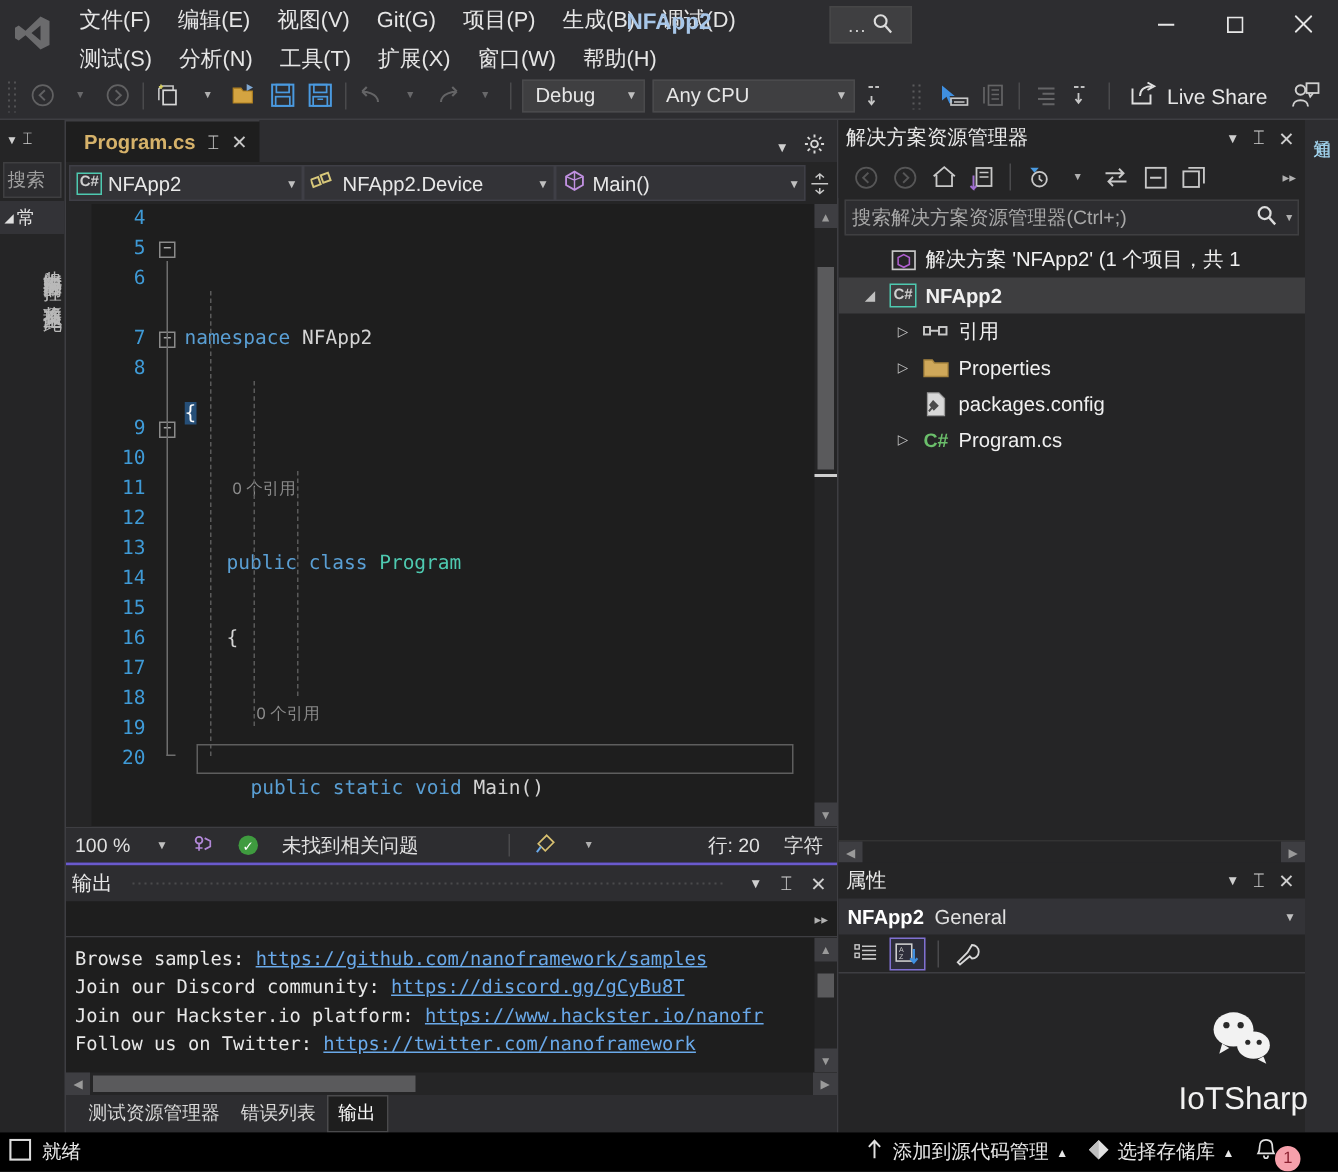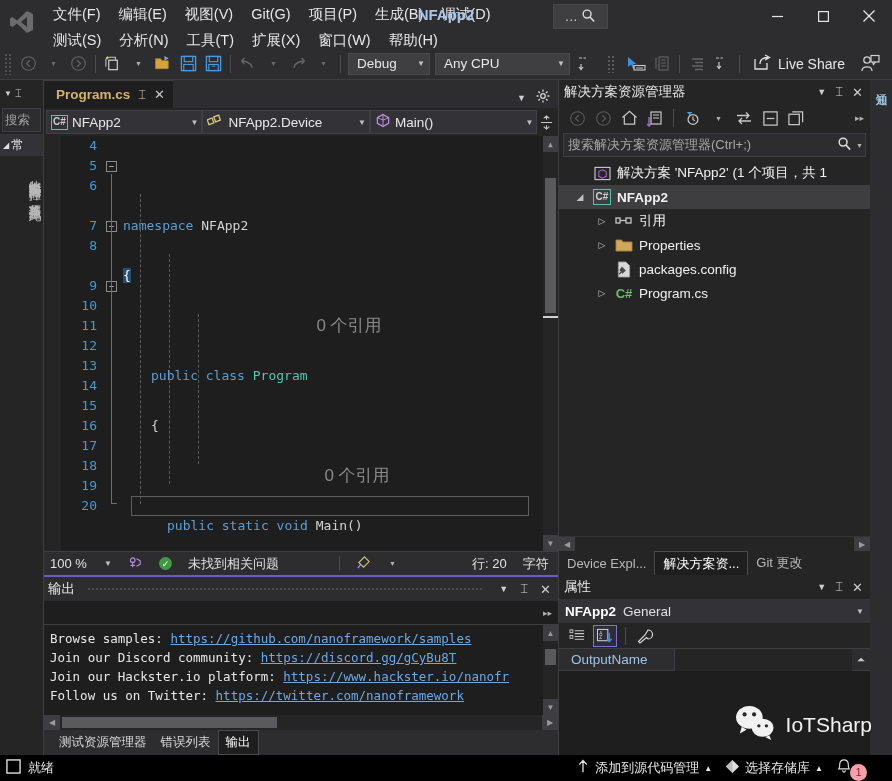--- a/index.html
+++ b/index.html
@@ -81,21 +81,21 @@
   .editor { flex:1 1 auto; display:flex; font-family:"DejaVu Sans Mono","Liberation Mono",monospace; font-size:13px; overflow:hidden; position:relative;}
   .ed-indicator { width:17px; background:#252526; flex:0 0 auto;}
   .gutter { width:40px; flex:0 0 auto; text-align:right; padding-right:4px; color:#3f9ad6; font-size:13px; }
   .glyph { width:22px; flex:0 0 auto; position:relative;}
   .code { flex:1 1 auto; position:relative; white-space:pre; overflow:hidden; color:#d4d4d4;}
   .ln { height:20px; line-height:20px; }
   .fold { position:absolute; left:5px; width:11px; height:11px; border:1px solid #8a8a8a; color:#c8c8c8;
           font-size:9px; line-height:9px; text-align:center; background:#1e1e1e;}
   .vline { position:absolute; width:1px; border-left:1px dashed #5a5a5a; }
   .vline.solid { border-left:1px solid #6e6e6e; }
-  .ref { color:#8a8a8a; font-size:17px; font-family:"Liberation Sans",sans-serif;text-align:center;}
+  .ref { color:#8a8a8a; font-size:11px; font-family:"Liberation Sans",sans-serif;}
   .kw { color:#5a9fd4; } .tp { color:#4ec9b0; } .pl { color:#d4d4d4; } .ns { color:#d4d4d4;}
   .cursorblk { background:#264f78; color:#fff; }
   .cur-line-box { position:absolute; left:0; right:14px; height:20px; border:1px solid #5e5e5e; }
   .vscroll { width:15px; background:#252526; flex:0 0 auto; position:relative; }
   .vs-arrow { height:16px; display:flex; align-items:center; justify-content:center; color:#9a9a9a; font-size:8px; background:#3e3e42;}
   .vs-thumb { position:absolute; left:2px; width:11px; background:#5a5a5c; }
   .vs-mark { position:absolute; left:0; width:15px; height:2px; background:#cfcfcf; }
 
   
   .edstatus { height:24px; background:#2d2d30; display:flex; align-items:center; gap:16px; padding:0 6px;
@@ -160,21 +160,21 @@
   .pgrow { height:22px; display:flex; align-items:center; background:#2d2d30; border-bottom:1px solid #3e3e42;}
   .pg-name { width:115px; padding-left:12px; color:#9cc4e4; font-size:13.5px; overflow:hidden; white-space:nowrap;}
   .pg-val { flex:1 1 auto; background:#252526; height:22px; border-left:1px solid #3e3e42;}
   .pg-exp { width:18px; text-align:center; color:#c8c8c8; font-size:10px;}
 
   
   .rightstrip { width:22px; flex:0 0 auto; background:#2d2d30; display:flex; justify-content:center; padding-top:4px;}
   .rightstrip .vtxt { writing-mode:vertical-rl; text-orientation:upright; font-size:12px; color:#9fd0ea; letter-spacing:0px;}
 
   
-  .watermark { position:absolute; right:20px; bottom:36px; display:flex; align-items:center; gap:7px; pointer-events:none; z-index:5;}
+  .watermark { position:absolute; right:20px; bottom:36px; display:flex; align-items:center; gap:7px; pointer-events:none; z-index:5;flex-direction:column;}
   .watermark .wtxt { font-size:21px; color:#f2f2f2; }
 
   
   .statusbar { height:26px; background:#000000; display:flex; align-items:center; flex:0 0 auto; padding:0 6px; gap:24px;
                font-size:13px; color:#e8e8e8; position:relative; z-index:6;}
   .sb-left { display:flex; align-items:center; gap:7px; }
   .sb-right { margin-left:auto; display:flex; align-items:center; gap:7px; }
   .sb-item { display:flex; align-items:center; gap:5px; padding:0 3px;}
   .sb-caret { font-size:8px; }
   .badge { width:17px; height:17px; border-radius:50%; background:#f6a0ab; color:#8a2030; font-size:11px;
@@ -697,25 +697,20 @@
           <span class="tlbl">Program.cs</span>
         </div>
       </div>
 
       <div class="se-hscroll">
         <span class="hs-arrow">◀</span>
         <div style="flex:1"></div>
         <span class="hs-arrow">▶</span>
       </div>
 
-      <div class="dock-tabs">
-        <div class="dtab">Device Expl...</div>
-        <div class="dtab sel">解决方案资...</div>
-        <div class="dtab">Git 更改</div>
-      </div>
 
       <div class="props">
         <div class="panel-head">
           <span class="t">属性</span>
           <span class="ic" style="font-size:9px;">▼</span>
           <span class="ic">⌶</span>
           <span class="ic">✕</span>
         </div>
         <div class="props-obj">
           <span class="n">NFApp2</span>
@@ -736,27 +731,20 @@
               <text x="3" y="7" font-size="5" fill="#d0d0d0" font-family="sans-serif">A</text>
               <text x="3" y="12" font-size="5" fill="#d0d0d0" font-family="sans-serif">Z</text>
               <path d="M13.5 5 L13.5 14 M11 11.5 L13.5 14.5 L16 11.5" fill="none" stroke="#3f8fe0" stroke-width="1.6"></path>
             </svg>
           </div>
           <div class="tb-sep"></div>
           <div class="pbtn">
             <svg width="18" height="16" viewBox="0 0 18 16">
               <path d="M11 2 C13.5 2 15.5 4 15.5 6.5 C15.5 9 13.5 11 11 11 L9.5 9.5 L3 15 L1.5 13.5 L8 7 Z" fill="none" stroke="#d8d8d8" stroke-width="1.2"></path>
             </svg>
-          </div>
-        </div>
-        <div class="props-grid">
-          <div class="pgrow">
-            <span class="pg-name">OutputName</span>
-            <span class="pg-val"></span>
-            <span class="pg-exp">⏶</span>
           </div>
         </div>
       </div>
     </div>
 
     <div class="rightstrip">
       <span class="vtxt">通知</span>
     </div>
   </div>
 

